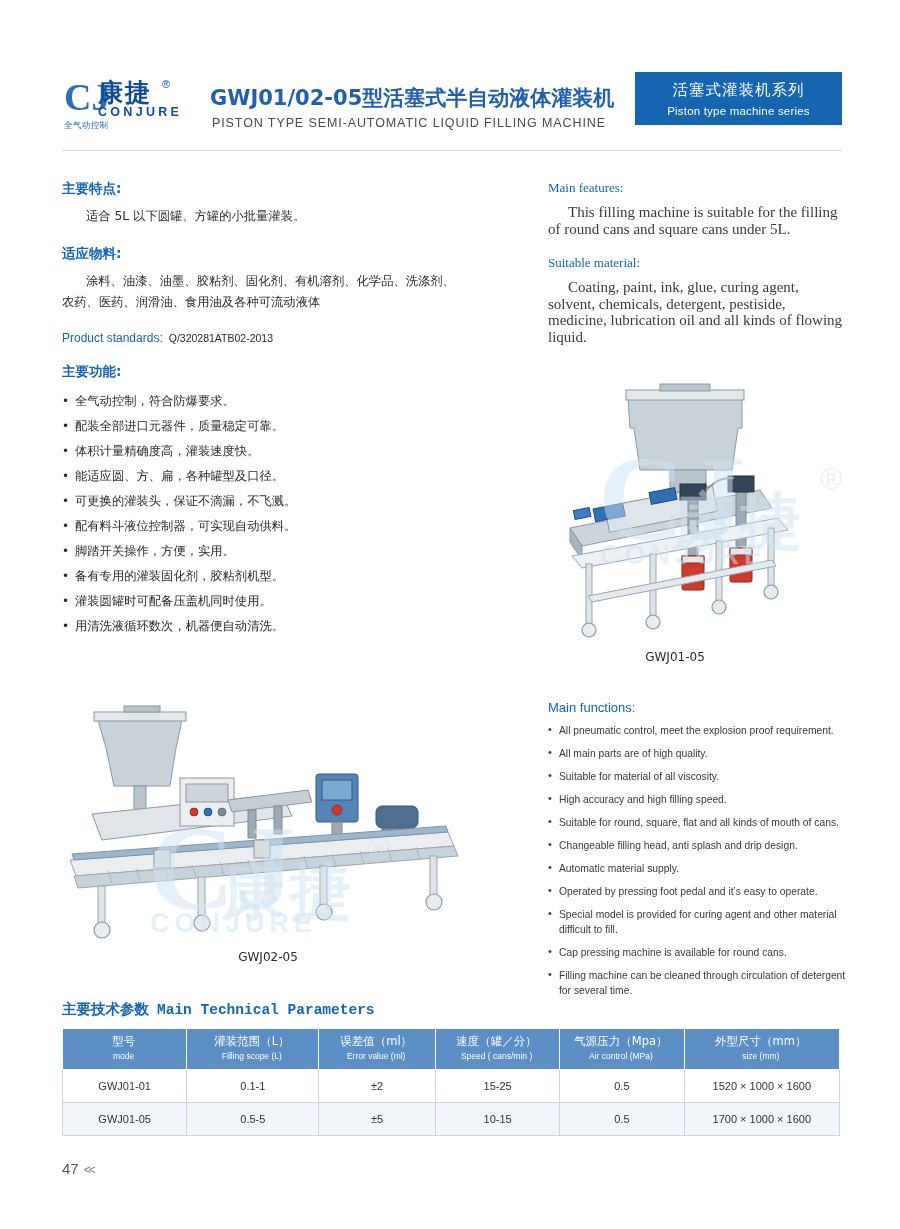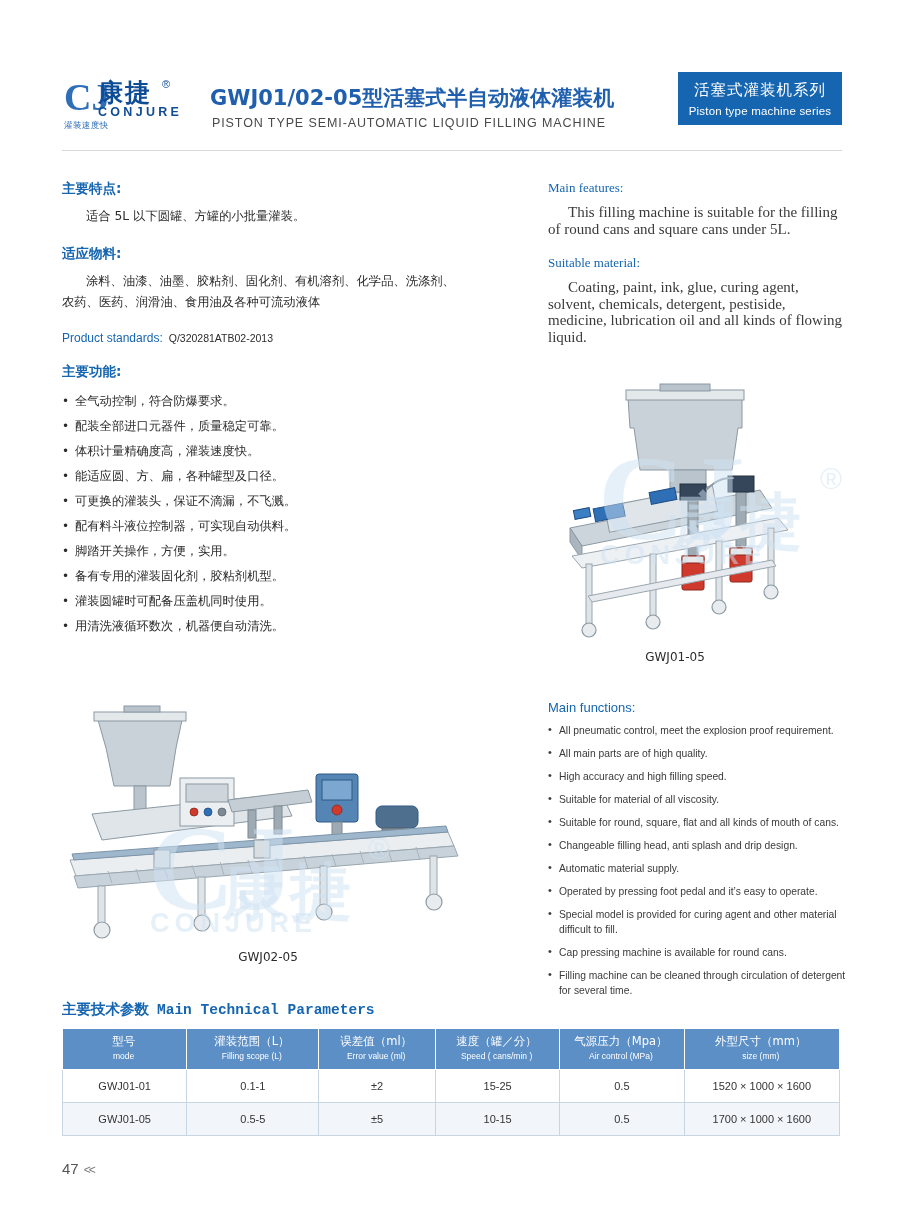--- a/index.html
+++ b/index.html
@@ -95,21 +95,21 @@
     left: 150px;
     top: 44px;
     font-size: 12.5px;
     color: #4a4a4a;
     letter-spacing: 0.9px;
   }
   .series-tag {
     position: absolute;
     right: 0;
     top: 0;
-    width: 164px;
+    width: 207px;
     height: 53px;
     background: #1565b0;
     color: #ffffff;
     text-align: center;
   }
   .series-tag .cn {
     font-size: 15.5px;
     margin-top: 8px;
     letter-spacing: 1px;
     font-family: "DejaVu Sans", sans-serif;
@@ -358,21 +358,21 @@
 
 <div class="page">
 
   <div class="header">
 
     <div class="logo-block">
       <span class="logo-c">CJ</span>
       <span class="logo-cn">康捷</span>
       <span class="logo-reg">®</span>
       <span class="logo-en">CONJURE</span>
-      <span class="logo-slogan">灌装速度快</span>
+      <span class="logo-slogan">全气动控制</span>
     </div>
 
     <div class="title-cn">GWJ01/02-05型活塞式半自动液体灌装机</div>
     <div class="title-en">PISTON TYPE SEMI-AUTOMATIC LIQUID FILLING MACHINE</div>
 
     <div class="series-tag">
       <div class="cn">活塞式灌装机系列</div>
       <div class="en">Piston type machine series</div>
     </div>
   </div>
@@ -530,22 +530,22 @@
   <div class="wm wm-c" style="left:148px; top:800px; font-size:120px;">CJ</div>
   <div class="wm wm-cn" style="left:222px; top:850px; font-size:62px; letter-spacing:6px;">康捷</div>
   <div class="wm wm-en" style="left:150px; top:908px; font-size:27px;">CONJURE</div>
   <div class="wm wm-reg" style="left:368px; top:832px; font-size:30px;">®</div>
 
   <div class="right-func">
     <div class="sec-head-en">Main functions:</div>
     <ul class="bullets-en">
       <li>All pneumatic control, meet the explosion proof requirement.</li>
       <li>All main parts are of high quality.</li>
+      <li>Suitable for material of all viscosity.</li>
       <li>High accuracy and high filling speed.</li>
-      <li>Suitable for material of all viscosity.</li>
       <li>Suitable for round, square, flat and all kinds of mouth of cans.</li>
       <li>Changeable filling head, anti splash and drip design.</li>
       <li>Automatic material supply.</li>
       <li>Operated by pressing foot pedal and it’s easy to operate.</li>
       <li>Special model is provided for curing agent and other material difficult to fill.</li>
       <li>Cap pressing machine is available for round cans.</li>
       <li>Filling machine can be cleaned through circulation of detergent for several time.</li>
     </ul>
   </div>
 

